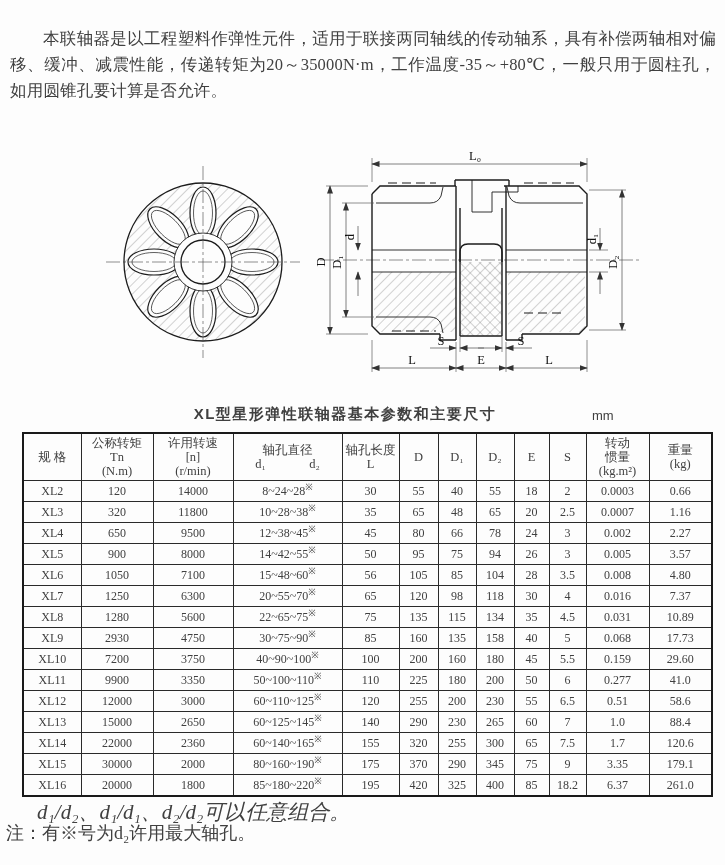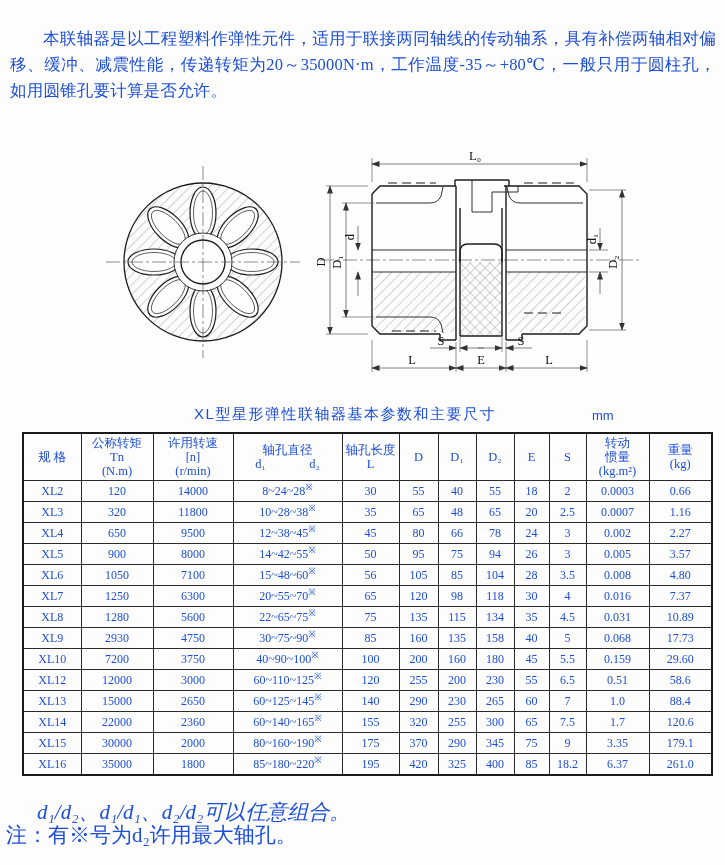--- a/index.html
+++ b/index.html
@@ -1,36 +1,36 @@
 <!DOCTYPE html>
 <html><head>
 <meta charset="utf-8">
 <style>
   html,body{margin:0;padding:0;background:#fff;}
   .page{position:relative;width:725px;height:865px;background:#fdfdfd;
-        font-family:"Liberation Serif","DejaVu Serif",serif;color:#1d4ed8;overflow:hidden;}
+        font-family:"Liberation Serif","DejaVu Serif",serif;color:#404040;overflow:hidden;}
   .intro{position:absolute;top:9px;left:10px;width:706px;font-size:16.5px;line-height:1.58;
          text-indent:2em;text-align:justify;letter-spacing:.2px;}
   .drawing{position:absolute;top:140px;left:0;}
   .tbl-title{position:absolute;top:405px;left:0;width:690px;text-align:center;
              font-family:"Liberation Sans","DejaVu Sans",sans-serif;
-             font-size:15px;font-weight:400;letter-spacing:1.5px;}
+             font-size:15px;font-weight:700;letter-spacing:1.5px;}
   .unit{position:absolute;top:408px;left:592px;font-size:13px;
         font-family:"Liberation Sans","DejaVu Sans",sans-serif;}
   table.params{position:absolute;top:432px;left:22px;width:690px;border-collapse:collapse;
         table-layout:fixed;font-size:12px;border:2px solid #1a1a1a;}
   table.params th, table.params td{border:1px solid #2a2a2a;text-align:center;padding:0;
         white-space:nowrap;overflow:hidden;font-weight:normal;}
   table.params thead th{height:46px;font-size:12.5px;line-height:1.12;}
   table.params tbody td{height:20px;}
   .hcell{display:flex;flex-direction:column;justify-content:center;align-items:center;height:100%;}
   .hsplit{display:flex;justify-content:space-around;width:100%;}
   .ul{}
   sup.mark{font-size:9px;vertical-align:super;line-height:0;}
-  .note1{position:absolute;top:821px;left:6px;font-size:21px;}
+  .note1{position:absolute;top:821px;left:6px;font-size:18px;}
   .note2{position:absolute;top:798px;left:37px;font-size:21px;font-style:italic;}
   
   .ol{fill:none;stroke:#1c1c1c;stroke-width:1.4;}
   .il{fill:none;stroke:#1c1c1c;stroke-width:.9;}
   .dash{fill:none;stroke:#1c1c1c;stroke-width:1.1;stroke-dasharray:9 5;}
   .cl{fill:none;stroke:#444;stroke-width:.6;stroke-dasharray:14 3 3 3;}
   .ext{fill:none;stroke:#555;stroke-width:.65;}
   .dim{fill:none;stroke:#555;stroke-width:.75;}
   .dlab{font:12.5px "Liberation Serif","DejaVu Serif",serif;fill:#111;}
 </style>
@@ -402,20 +402,34 @@
           <td>100</td>
           <td>200</td>
           <td>160</td>
           <td>180</td>
           <td>45</td>
           <td>5.5</td>
           <td>0.159</td>
           <td>29.60</td>
         </tr>
         <tr>
+          <td>XL11</td>
+          <td>9900</td>
+          <td>3350</td>
+          <td>50~100~110<sup class="mark">※</sup></td>
+          <td>110</td>
+          <td>225</td>
+          <td>180</td>
+          <td>200</td>
+          <td>50</td>
+          <td>6</td>
+          <td>0.277</td>
+          <td>41.0</td>
+        </tr>
+        <tr>
           <td>XL12</td>
           <td>12000</td>
           <td>3000</td>
           <td>60~110~125<sup class="mark">※</sup></td>
           <td>120</td>
           <td>255</td>
           <td>200</td>
           <td>230</td>
           <td>55</td>
           <td>6.5</td>
@@ -459,21 +473,21 @@
           <td>370</td>
           <td>290</td>
           <td>345</td>
           <td>75</td>
           <td>9</td>
           <td>3.35</td>
           <td>179.1</td>
         </tr>
         <tr>
           <td>XL16</td>
-          <td>35000</td>
+          <td>20000</td>
           <td>1800</td>
           <td>85~180~220<sup class="mark">※</sup></td>
           <td>195</td>
           <td>420</td>
           <td>325</td>
           <td>400</td>
           <td>85</td>
           <td>18.2</td>
           <td>6.37</td>
           <td>261.0</td>

